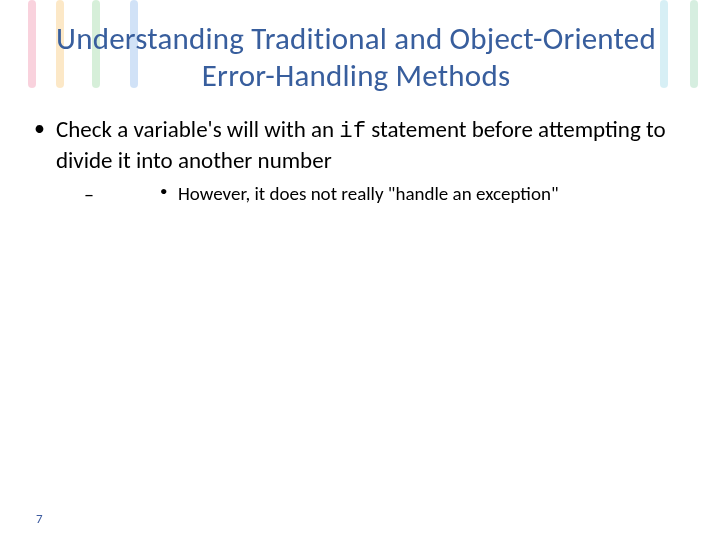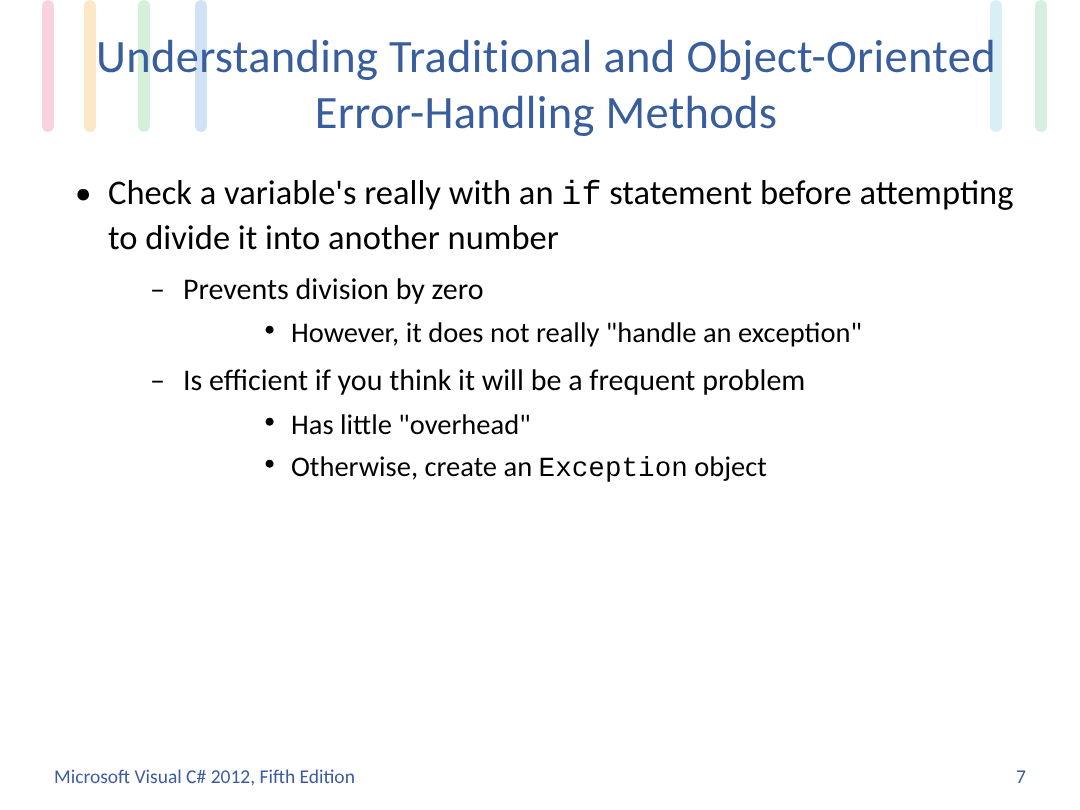--- a/index.html
+++ b/index.html
@@ -25,21 +25,21 @@
   .s3 { left: 92px; background: #5ec26a; }
   .s4 { left: 130px; background: #4a90e2; }
   .s5 { left: 660px; background: #62c3d9; }
   .s6 { left: 690px; background: #5fbf87; }
 
   .slide {
     position: relative;
     z-index: 1;
     width: 100%;
     height: 100%;
-    padding: 20px 36px 16px 44px;
+    padding: 20px 36px 16px 28px;
   }
   h1.title {
     color: #385e9d;
     font-size: 31px;
     font-weight: 400;
     text-align: center;
     line-height: 1.18;
     margin-bottom: 22px;
     letter-spacing: 0.2px;
   }
@@ -128,44 +128,31 @@
   <div class="stripe s5"></div>
   <div class="stripe s6"></div>
 </div>
 
 <div class="slide">
 
   <h1 class="title">Understanding Traditional and Object-Oriented Error-Handling Methods</h1>
 
   <ul class="level1">
     <li>
-      <span>Check a variable's really with an </span><code class="mono">if</code><span> statement before attempting to divide it into another number</span>
+      <span>Check a variable's will with an </span><code class="mono">if</code><span> statement before attempting to divide it into another number</span>
 
       <ul class="level2">
         <li>
-          <span>Prevents division by zero</span>
           <ul class="level3">
             <li>
               <span>However, it does not really "handle an exception"</span>
-            </li>
-          </ul>
-        </li>
-        <li>
-          <span>Is efficient if you think it will be a frequent problem</span>
-          <ul class="level3">
-            <li>
-              <span>Has little "overhead"</span>
-            </li>
-            <li>
-              <span>Otherwise, create an </span><code class="mono">Exception</code><span> object</span>
             </li>
           </ul>
         </li>
       </ul>
     </li>
   </ul>
 
   <div class="footer">
-    <span>Microsoft Visual C# 2012, Fifth Edition</span>
     <span class="page">7</span>
   </div>
 
 </div>
 
 </body></html>

